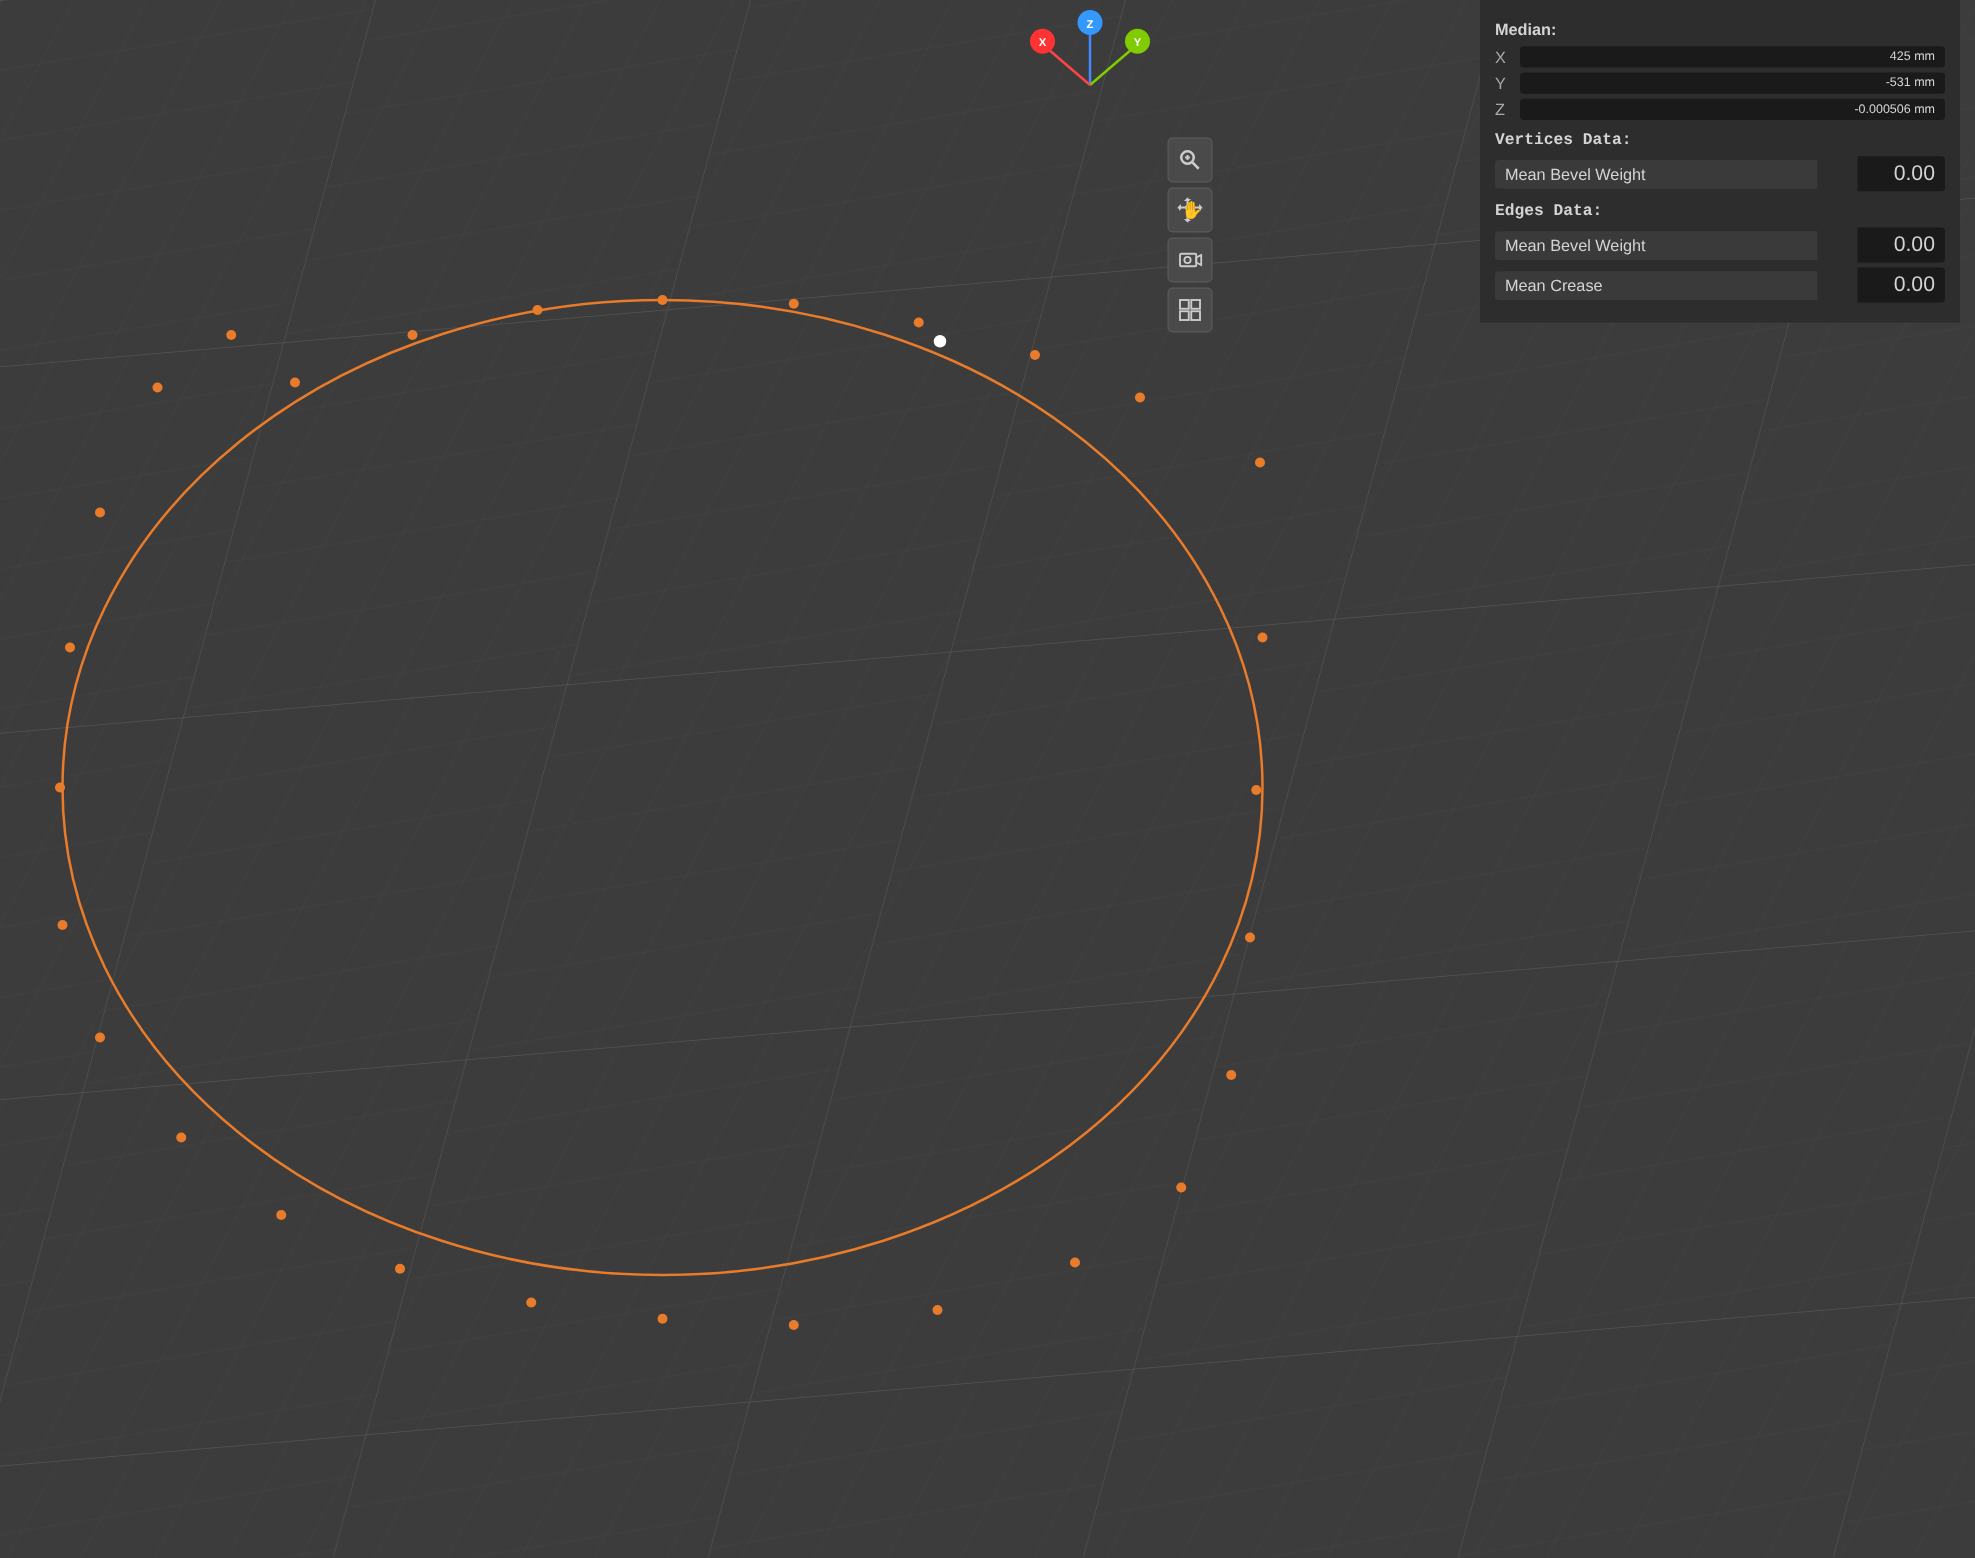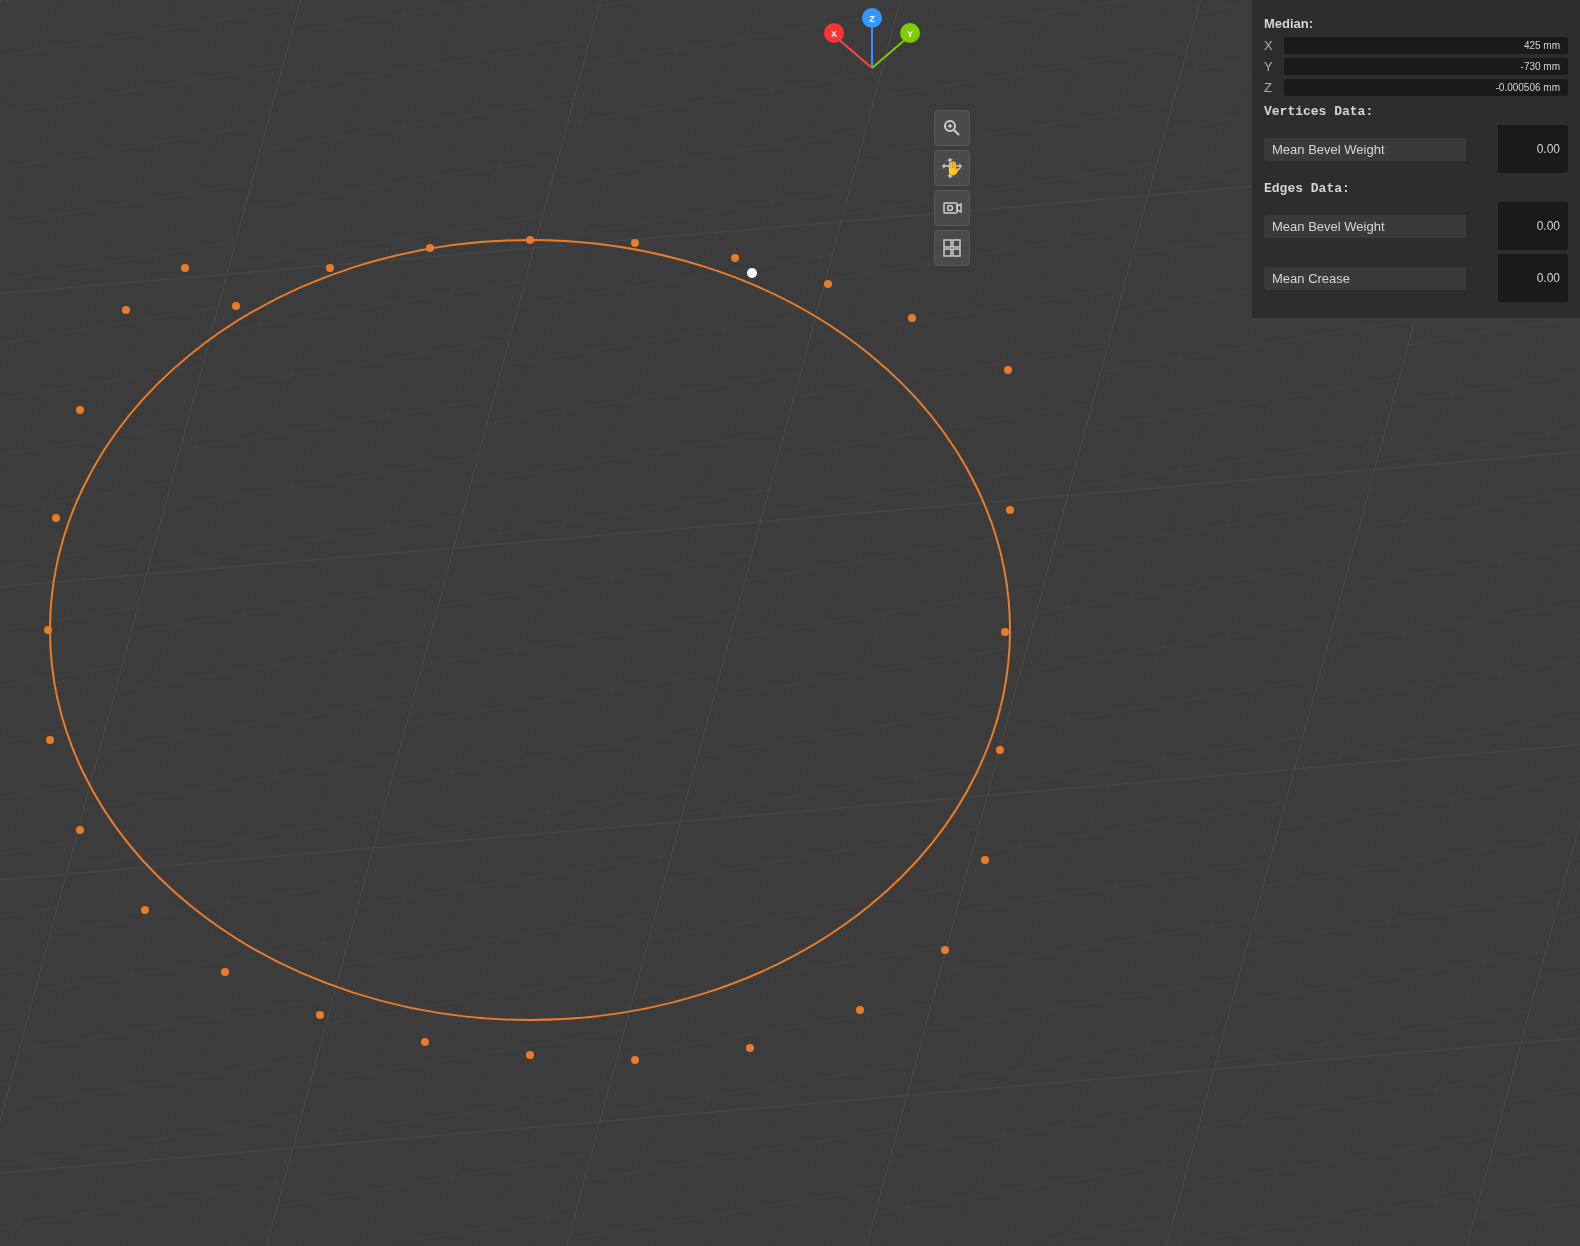--- a/index.html
+++ b/index.html
@@ -61,22 +61,22 @@
       cursor: pointer;
       color: #ccc;
       font-size: 18px;
       border: 1px solid #5a5a5a;
     }
 
     
     #properties-panel {
       position: absolute;
       top: 0;
-      right: 0;
-      width: 328px;
+      right: 12px;
+      width: 384px;
       background: #2d2d2d;
       padding: 12px;
       color: #d4d4d4;
       font-size: 13px;
     }
 
     .panel-section-title {
       font-size: 13px;
       font-weight: bold;
       color: #d4d4d4;
@@ -156,22 +156,22 @@
       color: #d4d4d4;
       padding: 4px 8px;
       font-size: 13px;
       border-radius: 3px 0 0 3px;
     }
 
     .data-value {
       width: 70px;
       background: #1a1a1a;
       color: #d4d4d4;
-      padding: 17px 8px;
-      font-size: 12px;
+      padding: 4px 8px;
+      font-size: 17px;
       text-align: right;
       border-radius: 0 3px 3px 0;
       margin-left: 32px;
     }
   </style>
 </head>
 <body>
 
 <div id="viewport">
 
@@ -288,21 +288,21 @@
 
   <div class="panel-section-title">Median:</div>
 
   <div class="coord-row">
     <span class="coord-label">X</span>
     <span class="coord-value">425 mm</span>
   </div>
 
   <div class="coord-row">
     <span class="coord-label">Y</span>
-    <span class="coord-value">-730 mm</span>
+    <span class="coord-value">-531 mm</span>
   </div>
 
   <div class="coord-row">
     <span class="coord-label">Z</span>
     <span class="coord-value">-0.000506 mm</span>
   </div>
 
 
   <div class="data-section-title">Vertices Data:</div>
 

